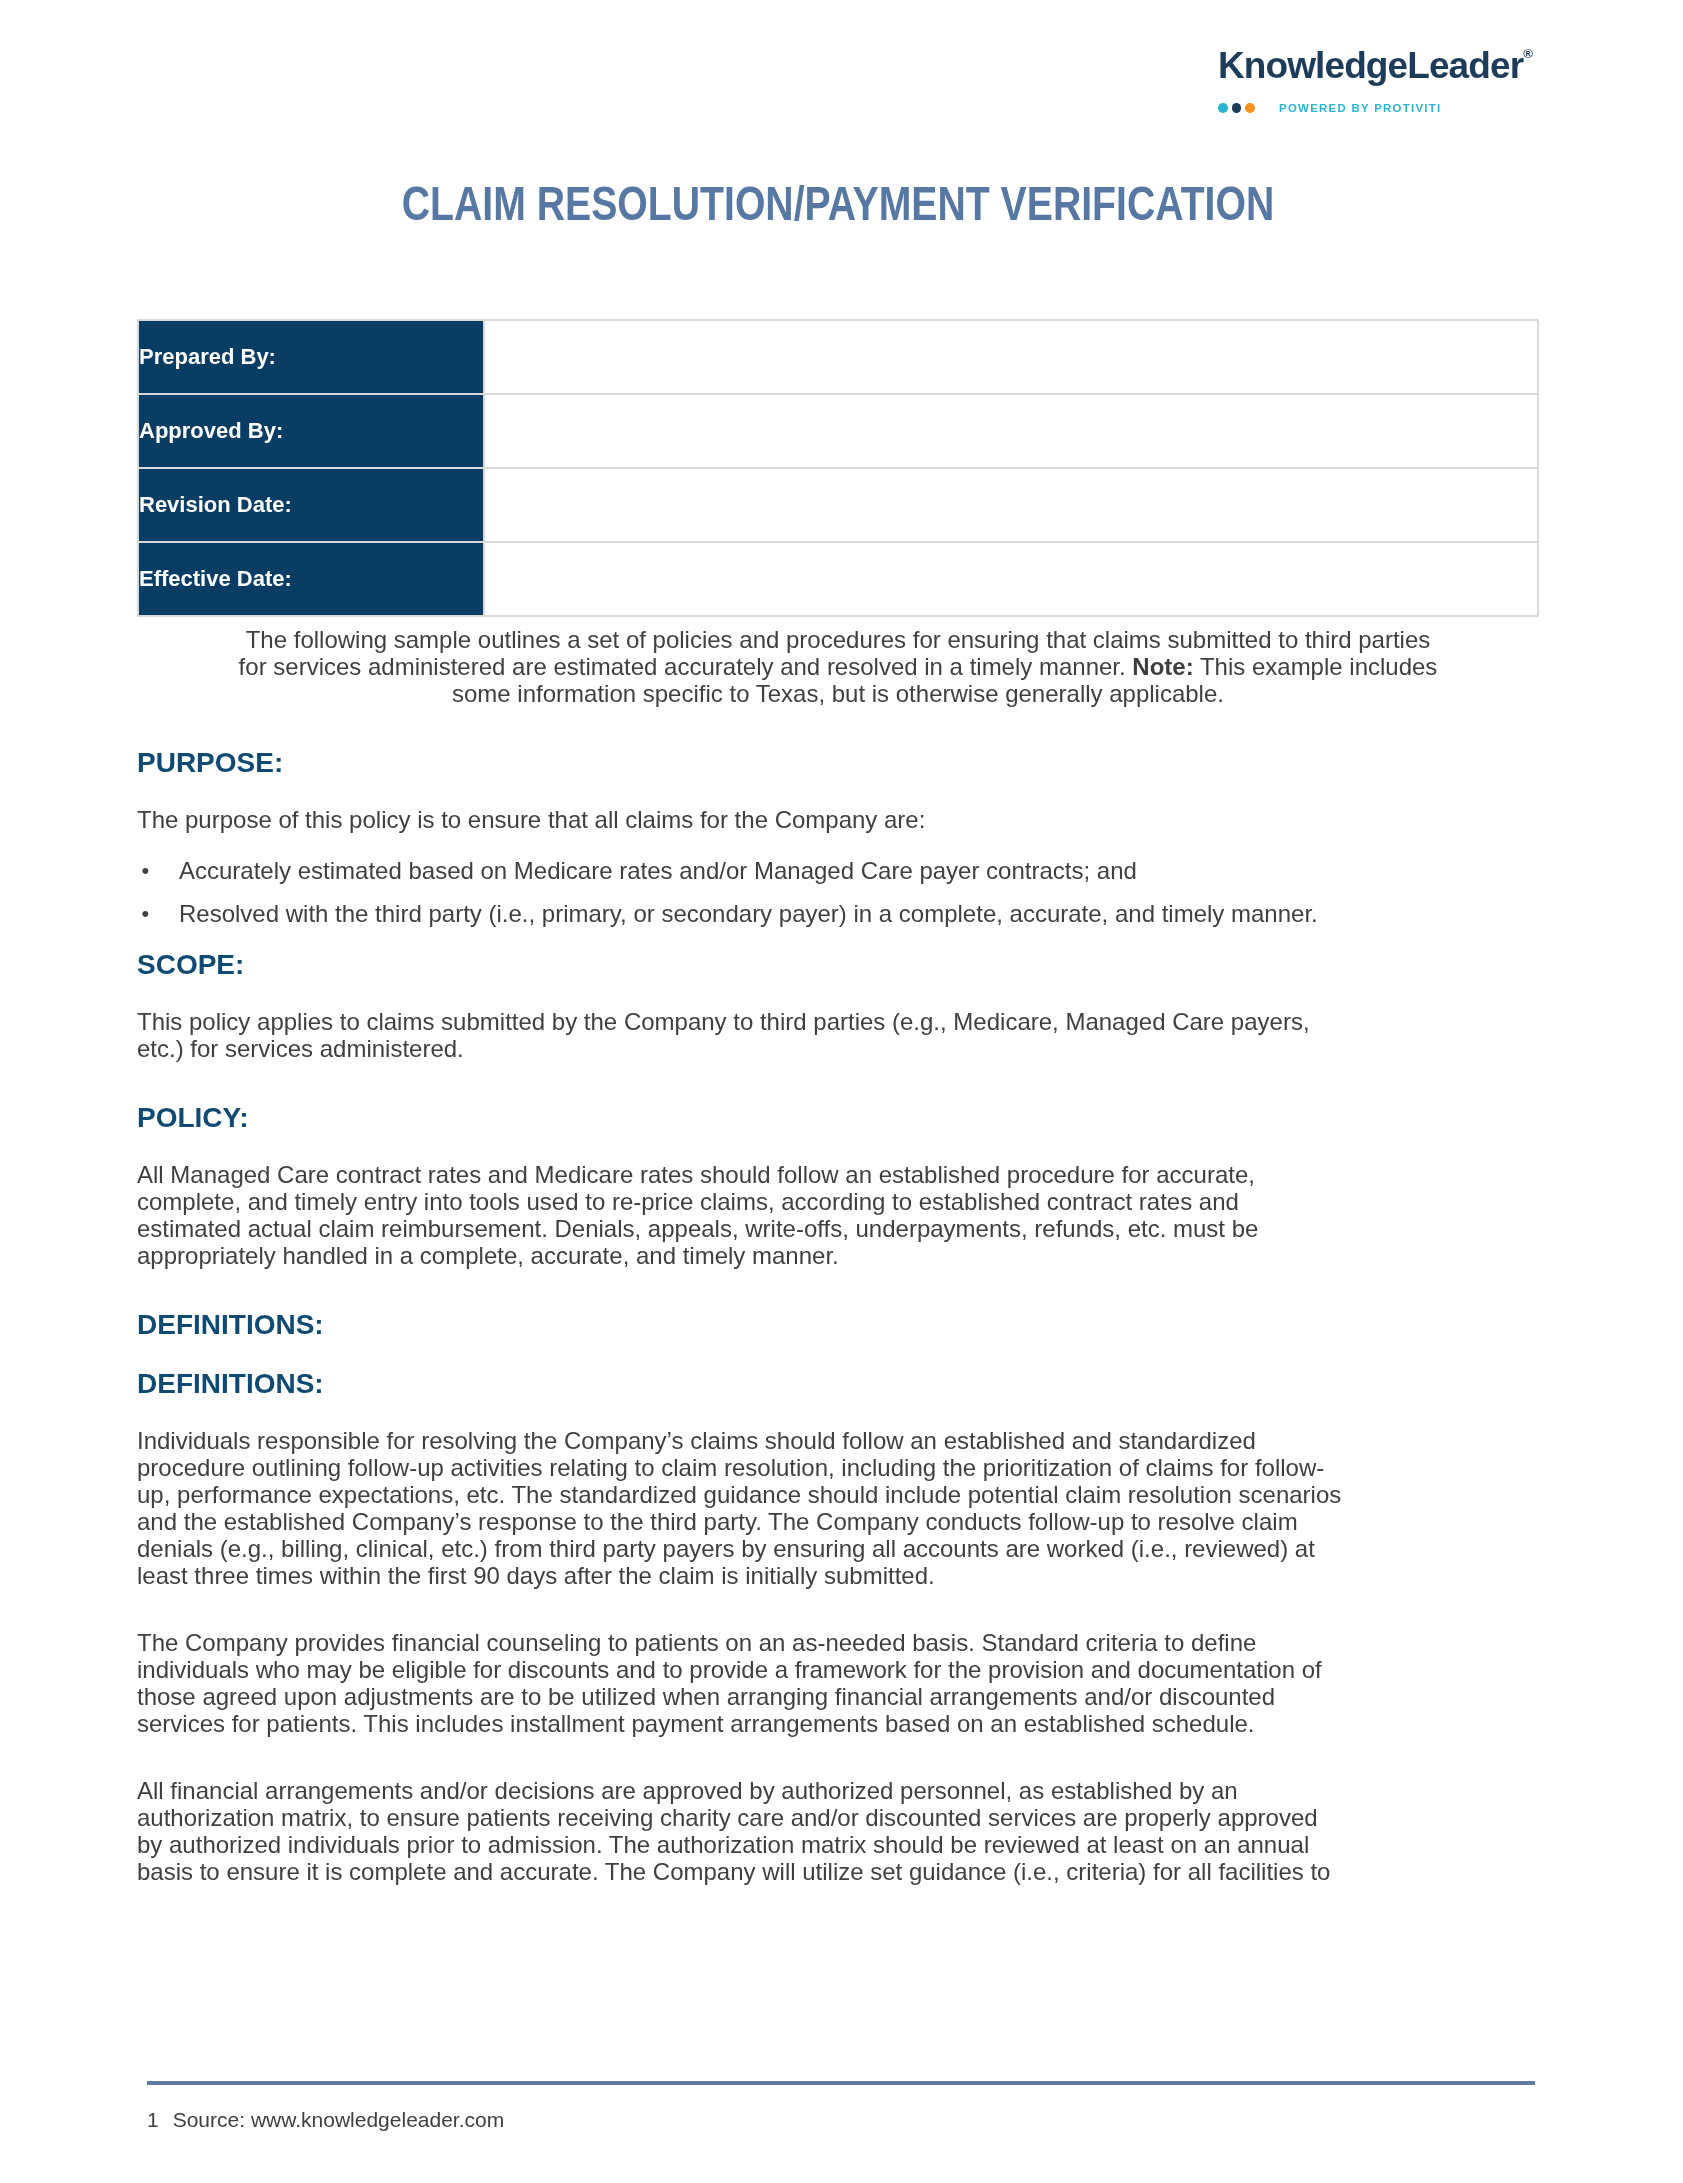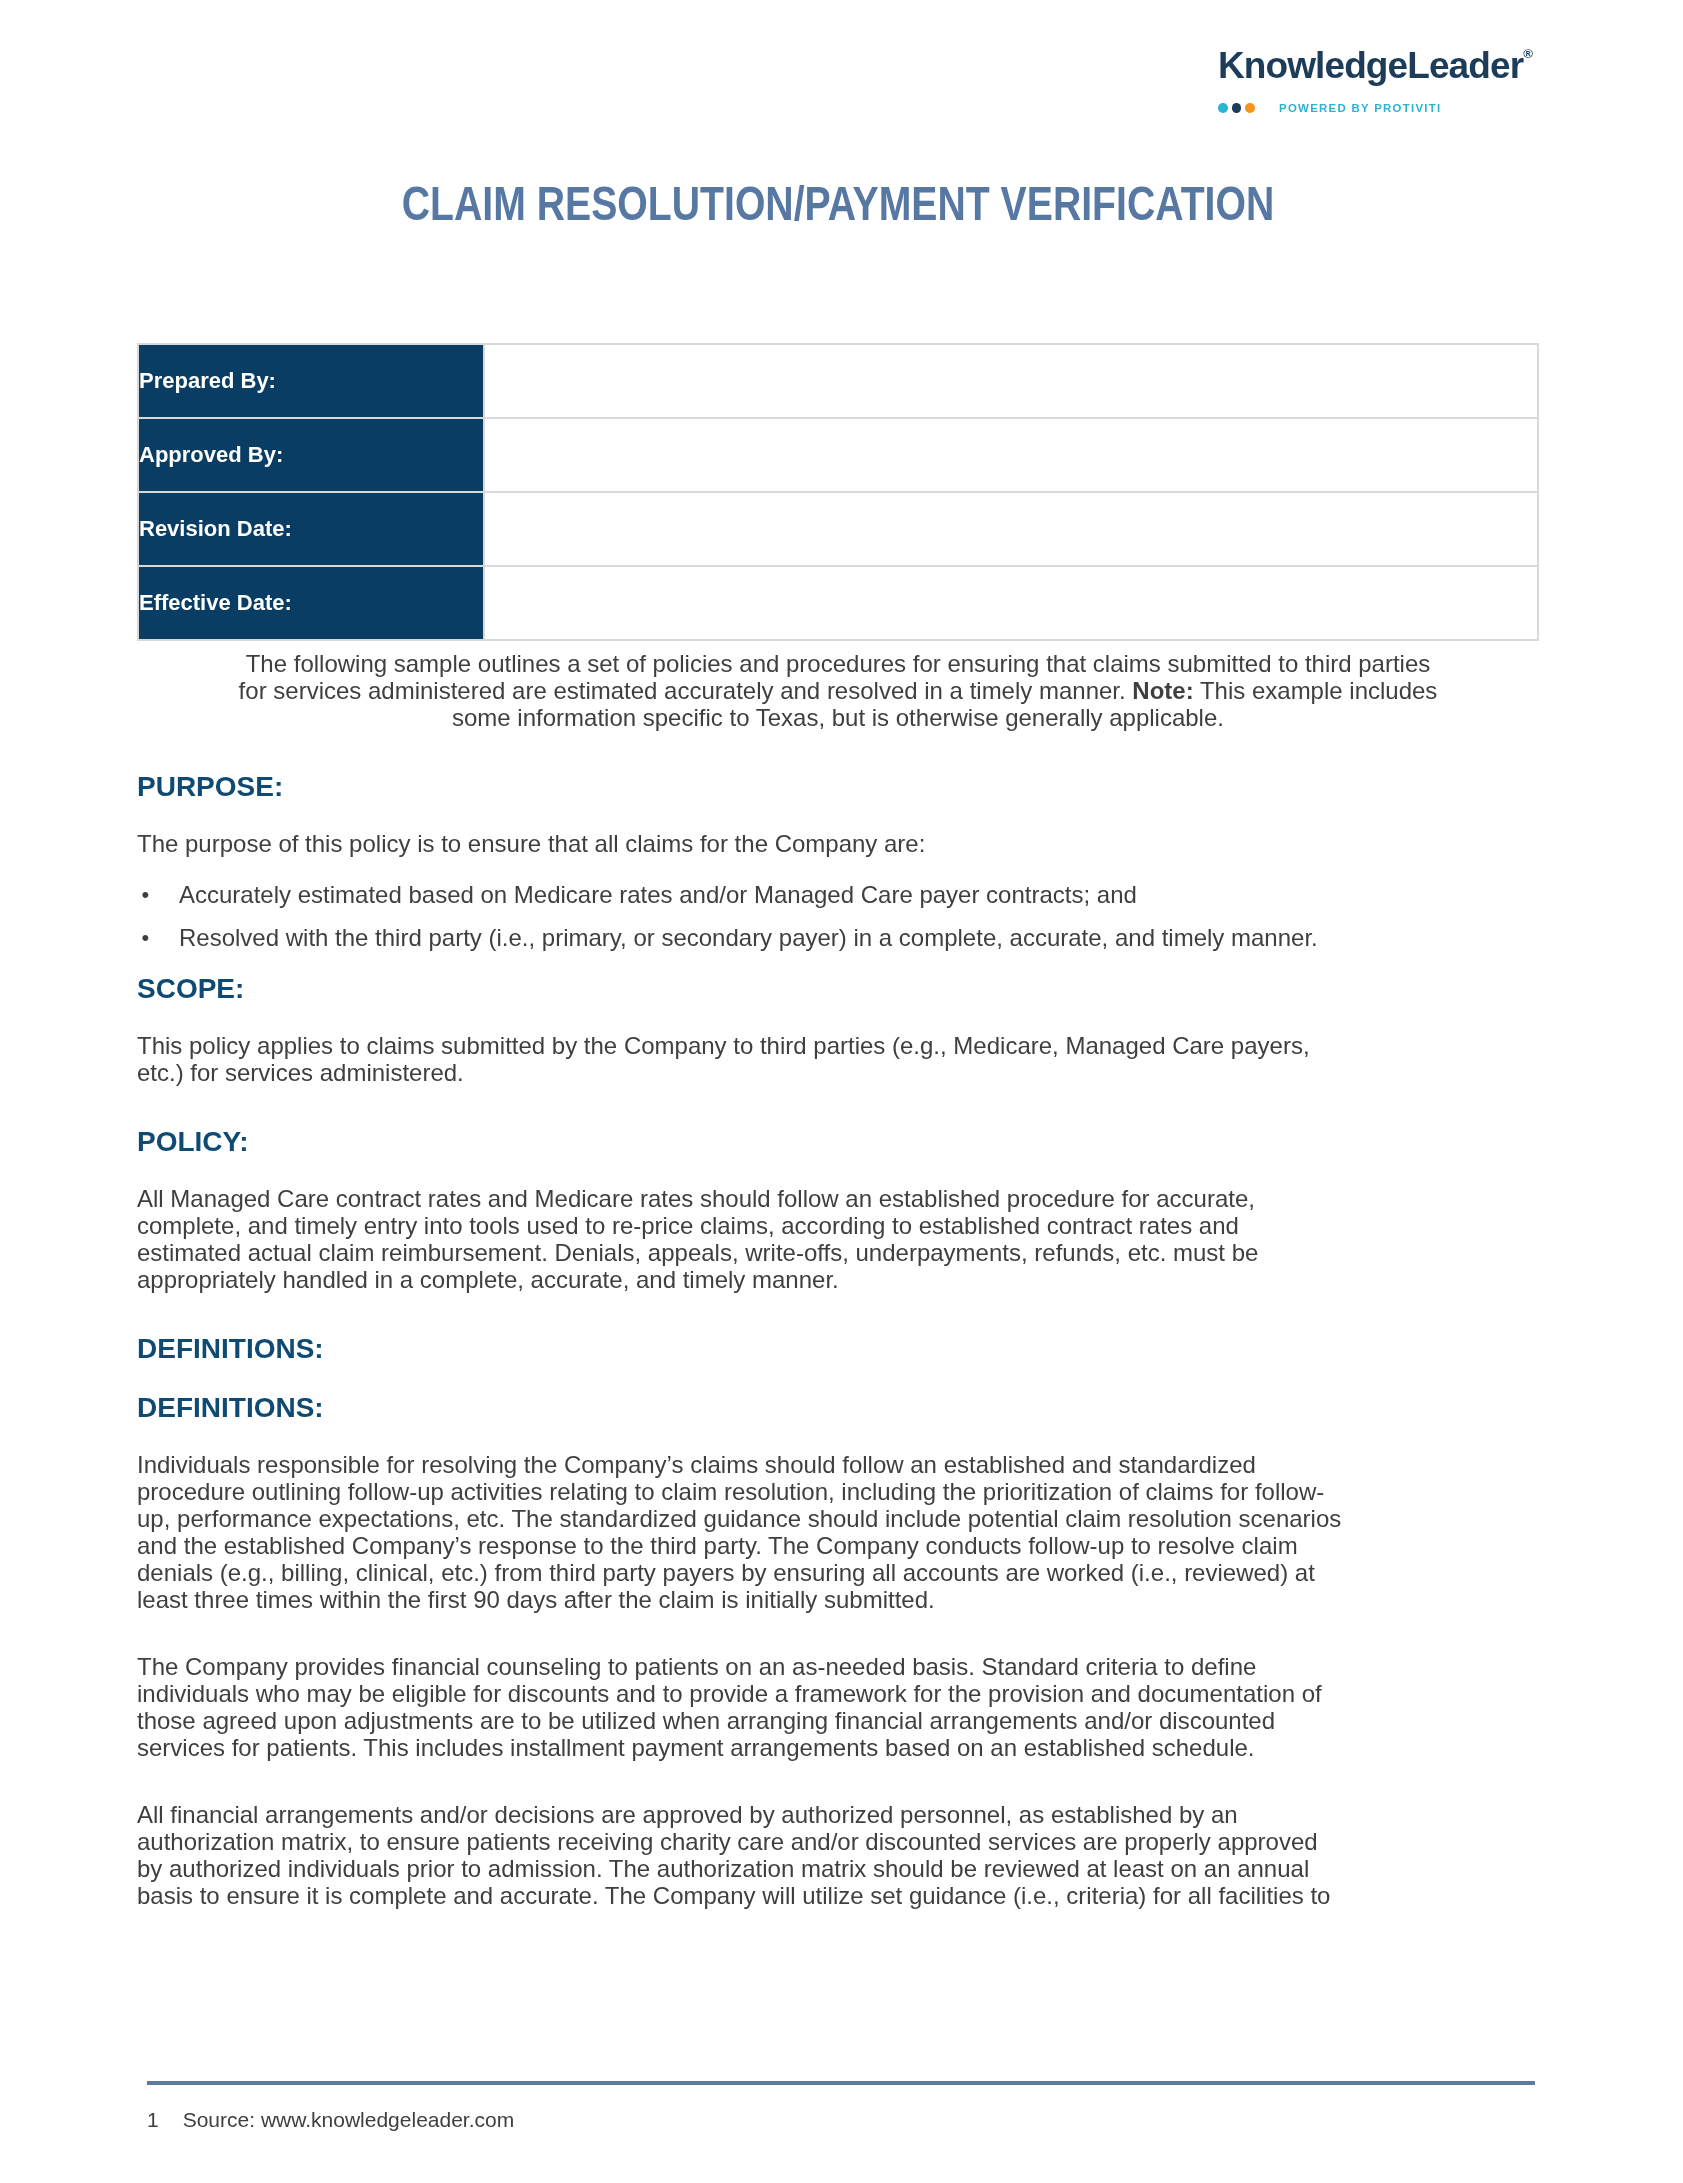--- a/index.html
+++ b/index.html
@@ -71,21 +71,21 @@
     font-weight: bold;
     color: #5878a4;
     text-align: center;
     white-space: nowrap;
     transform: scaleX(0.80);
     transform-origin: 50% 50%;
   }
 
   
   table.info-table {
-    margin-top: 112px;
+    margin-top: 88px;
     border-collapse: collapse;
     width: 100%;
     table-layout: fixed;
   }
   table.info-table tr { height: 74px; }
   table.info-table td {
     border: 2.2px solid #d9d9d9;
     padding: 0;
   }
   td.info-label {
@@ -163,21 +163,21 @@
   .footer-row {
     margin-top: 23px;
     display: flex;
     align-items: baseline;
   }
   .footer-page-number {
     font-size: 21px;
     color: #3f3f3f;
   }
   .footer-source {
-    margin-left: 24px;
+    margin-left: 14px;
     font-size: 21px;
     color: #3f3f3f;
   }
 </style>
 </head>
 <body>
 
 <main>
 
   <header class="logo">

